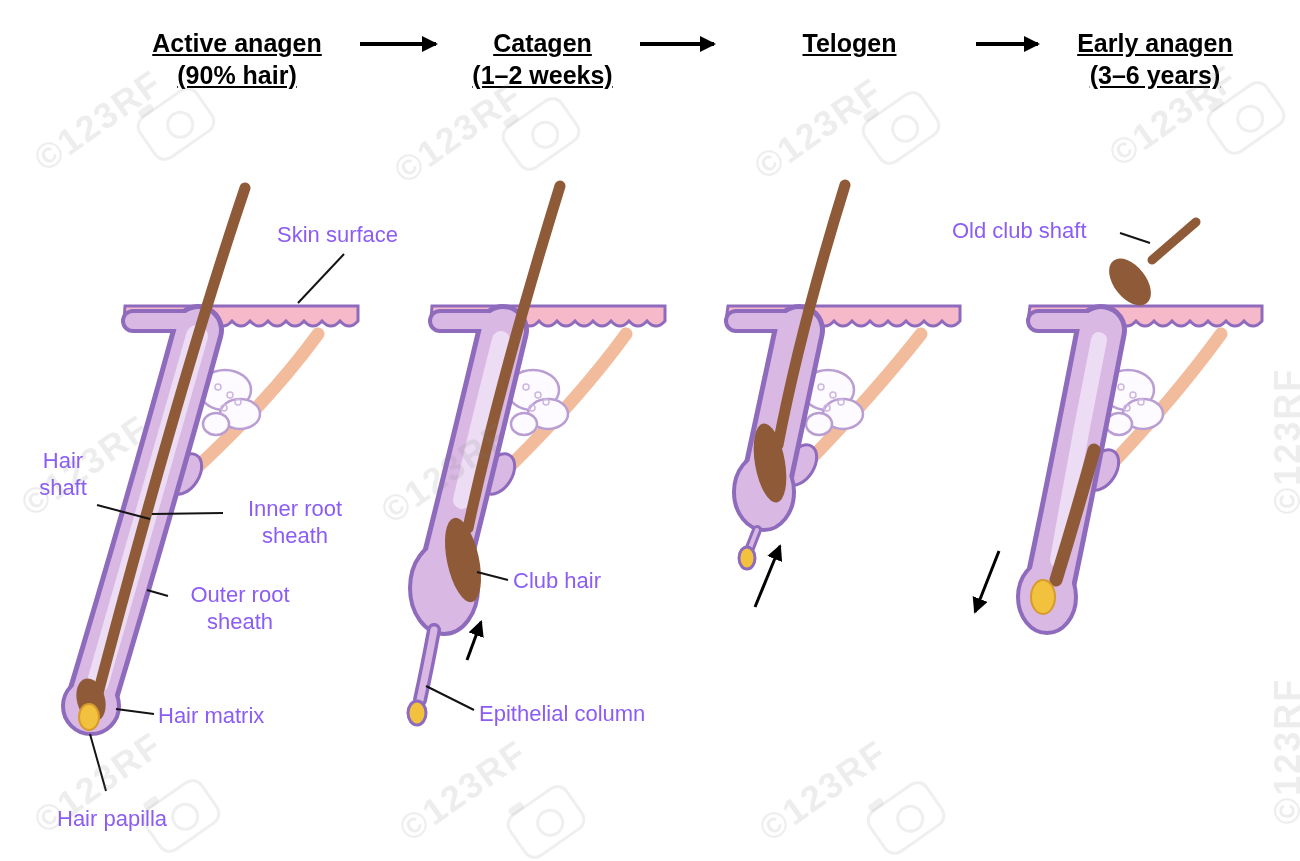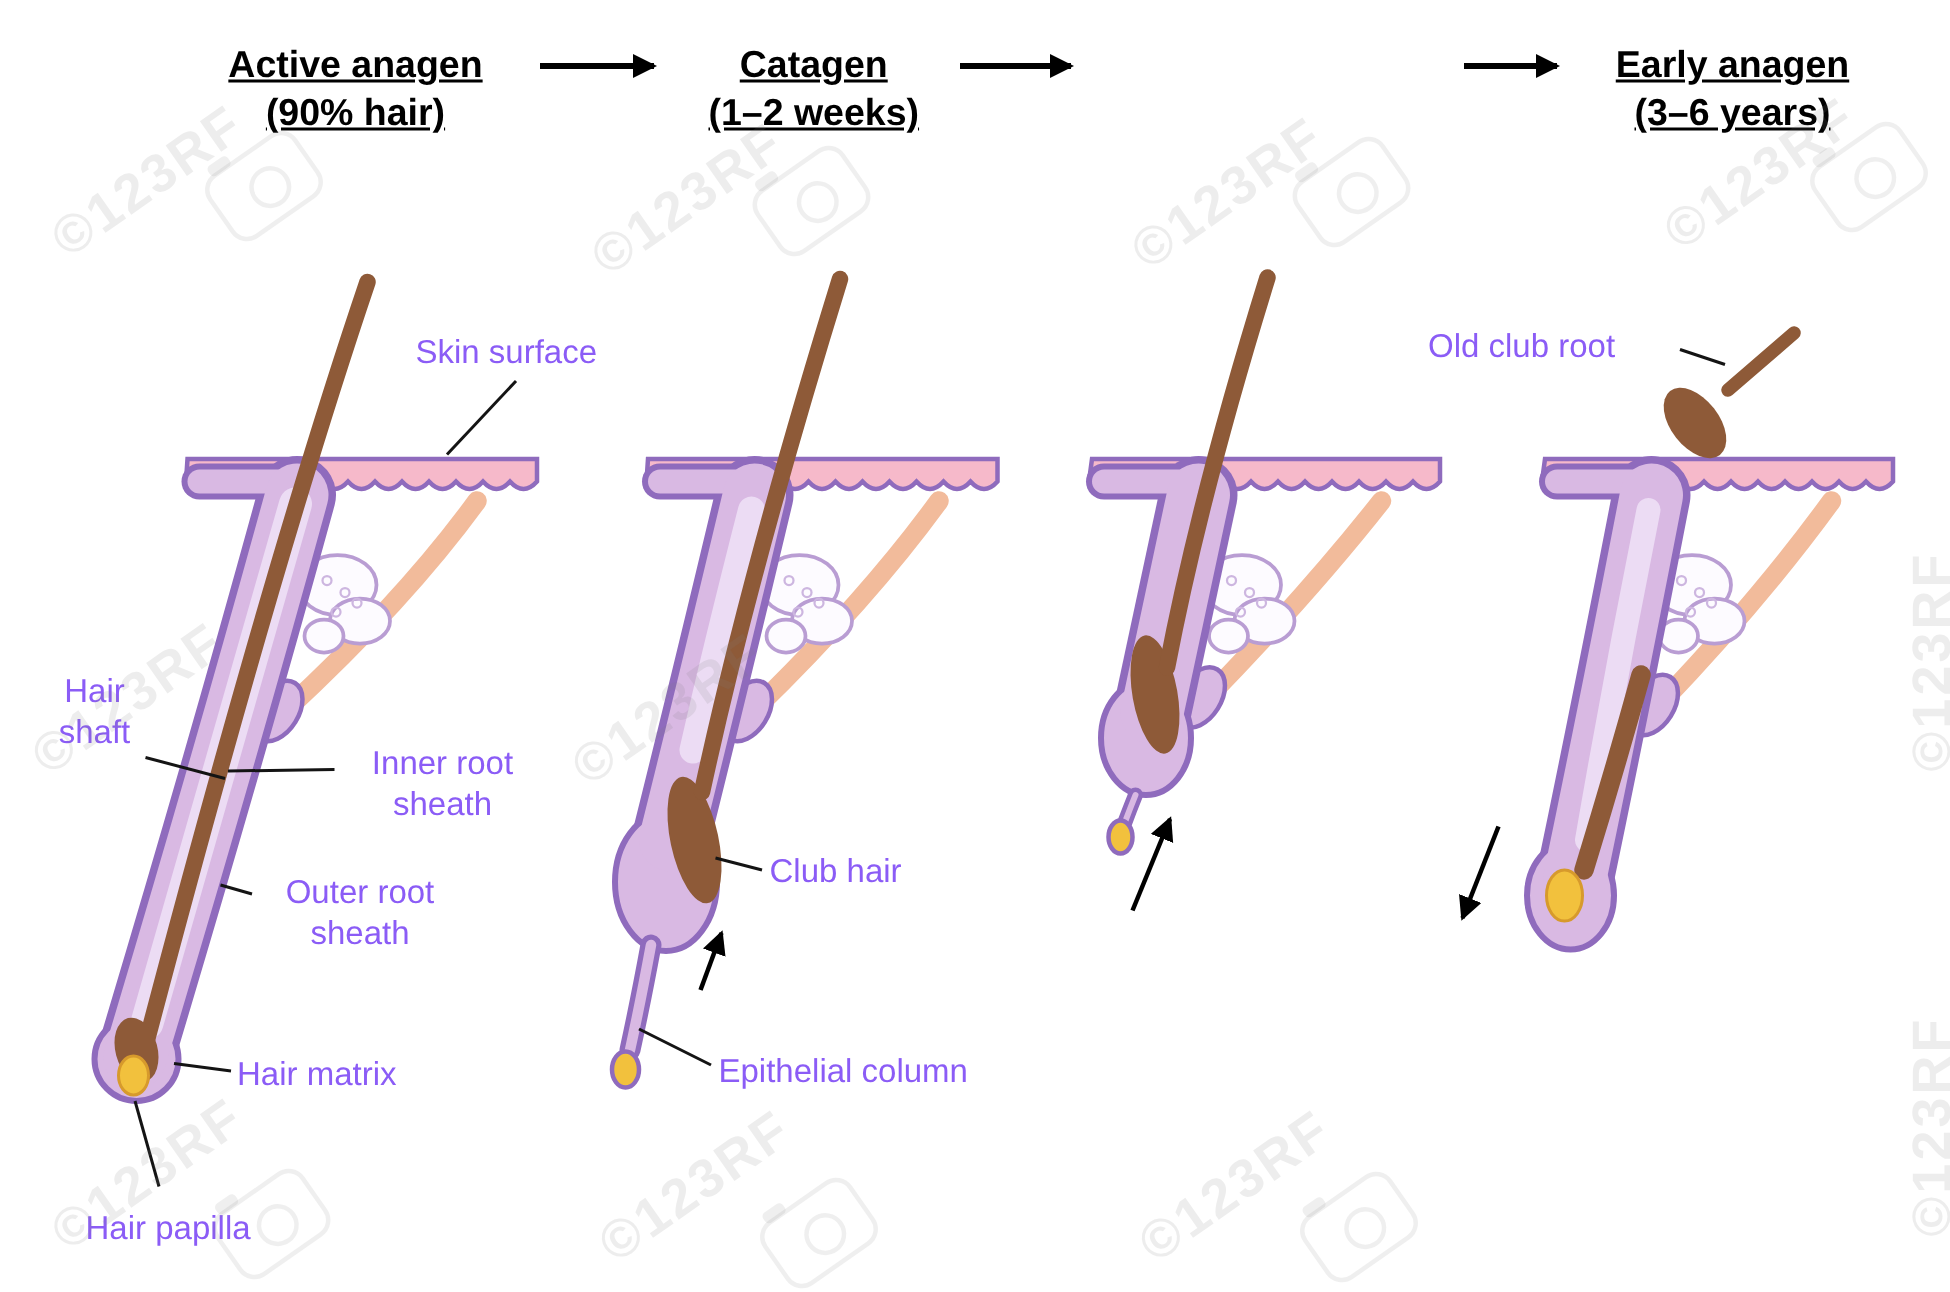--- a/index.html
+++ b/index.html
@@ -175,35 +175,36 @@
 
 <div class="stage-title" style="left:118px;width:238px;">
   <div>Active anagen</div>
   <div>(90% hair)</div>
 </div>
 <div class="stage-title" style="left:450px;width:185px;">
   <div>Catagen</div>
   <div>(1–2 weeks)</div>
 </div>
 <div class="stage-title" style="left:728px;width:243px;">
+  <div>Telogen</div>
 </div>
 <div class="stage-title" style="left:1046px;width:218px;">
   <div>Early anagen</div>
   <div>(3–6 years)</div>
 </div>
 
 <div class="label" style="left:277px;top:221px;">Skin surface</div>
 <div class="label center" style="left:20px;top:447px;width:86px;">Hair shaft</div>
 <div class="label center" style="left:225px;top:495px;width:140px;">Inner root sheath</div>
 <div class="label center" style="left:170px;top:581px;width:140px;">Outer root sheath</div>
 <div class="label" style="left:158px;top:702px;">Hair matrix</div>
 <div class="label" style="left:57px;top:794px;margin-top:11px;">Hair papilla</div>
 <div class="label" style="left:513px;top:567px;">Club hair</div>
 <div class="label" style="left:479px;top:700px;">Epithelial column</div>
-<div class="label" style="left:952px;top:217px;">Old club root</div>
+<div class="label" style="left:952px;top:217px;">Old club shaft</div>
 
 <span class="watermark-text" style="left:25px;top:100px;">©123RF</span>
 <span class="watermark-text" style="left:385px;top:112px;">©123RF</span>
 <span class="watermark-text" style="left:745px;top:108px;">©123RF</span>
 <span class="watermark-text" style="left:1100px;top:95px;">©123RF</span>
 <span class="watermark-text" style="left:12px;top:445px;">©123RF</span>
 <span class="watermark-text" style="left:372px;top:452px;">©123RF</span>
 <span class="watermark-text vert" style="left:1215px;top:420px;">©123RF</span>
 <span class="watermark-text" style="left:25px;top:762px;">©123RF</span>
 <span class="watermark-text" style="left:390px;top:770px;">©123RF</span>

